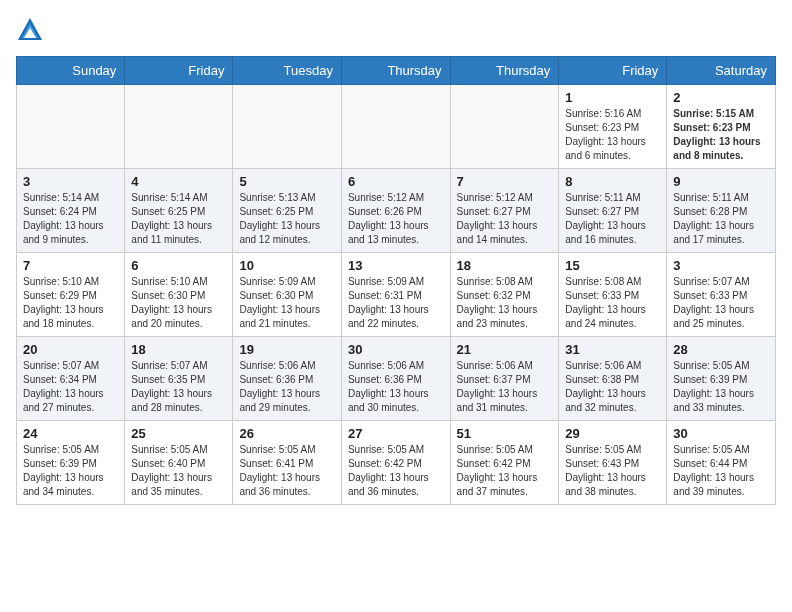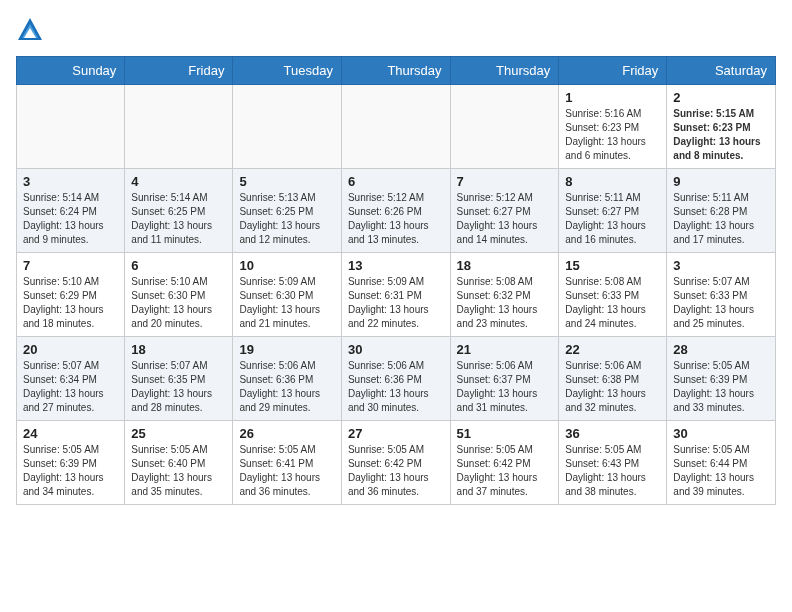--- a/index.html
+++ b/index.html
@@ -275,21 +275,21 @@
 and 30 minutes.</div>
         </td>
         <td>
           <div class="day-number">21</div>
           <div class="day-info" style="white-space: pre-line;">Sunrise: 5:06 AM
 Sunset: 6:37 PM
 Daylight: 13 hours
 and 31 minutes.</div>
         </td>
         <td>
-          <div class="day-number">22</div>
+          <div class="day-number">31</div>
           <div class="day-info" style="white-space: pre-line;">Sunrise: 5:06 AM
 Sunset: 6:38 PM
 Daylight: 13 hours
 and 32 minutes.</div>
         </td>
         <td>
           <div class="day-number">28</div>
           <div class="day-info" style="white-space: pre-line;">Sunrise: 5:05 AM
 Sunset: 6:39 PM
 Daylight: 13 hours
@@ -326,21 +326,21 @@
 and 36 minutes.</div>
         </td>
         <td>
           <div class="day-number">51</div>
           <div class="day-info" style="white-space: pre-line;">Sunrise: 5:05 AM
 Sunset: 6:42 PM
 Daylight: 13 hours
 and 37 minutes.</div>
         </td>
         <td>
-          <div class="day-number">36</div>
+          <div class="day-number">29</div>
           <div class="day-info" style="white-space: pre-line;">Sunrise: 5:05 AM
 Sunset: 6:43 PM
 Daylight: 13 hours
 and 38 minutes.</div>
         </td>
         <td>
           <div class="day-number">30</div>
           <div class="day-info" style="white-space: pre-line;">Sunrise: 5:05 AM
 Sunset: 6:44 PM
 Daylight: 13 hours

